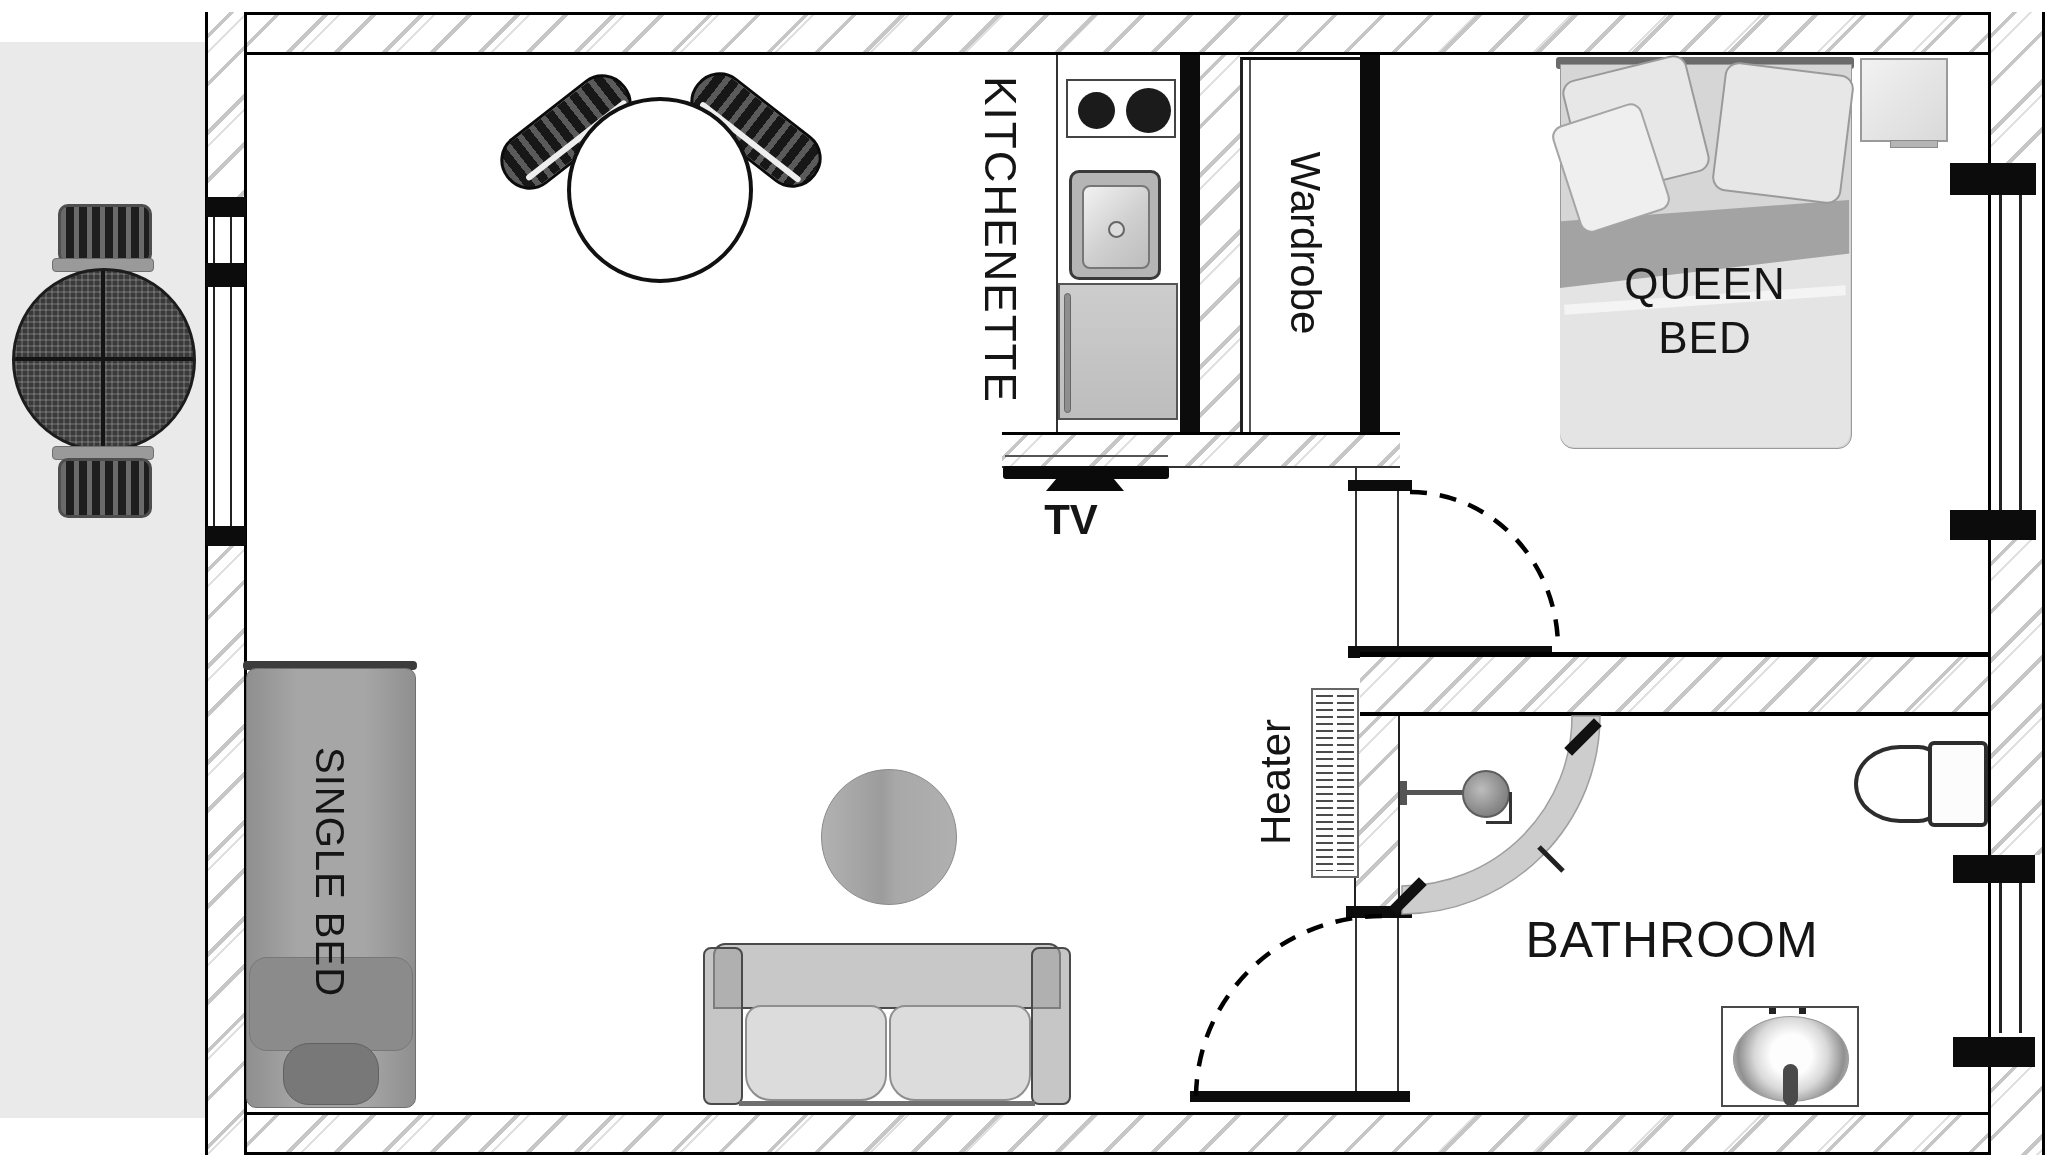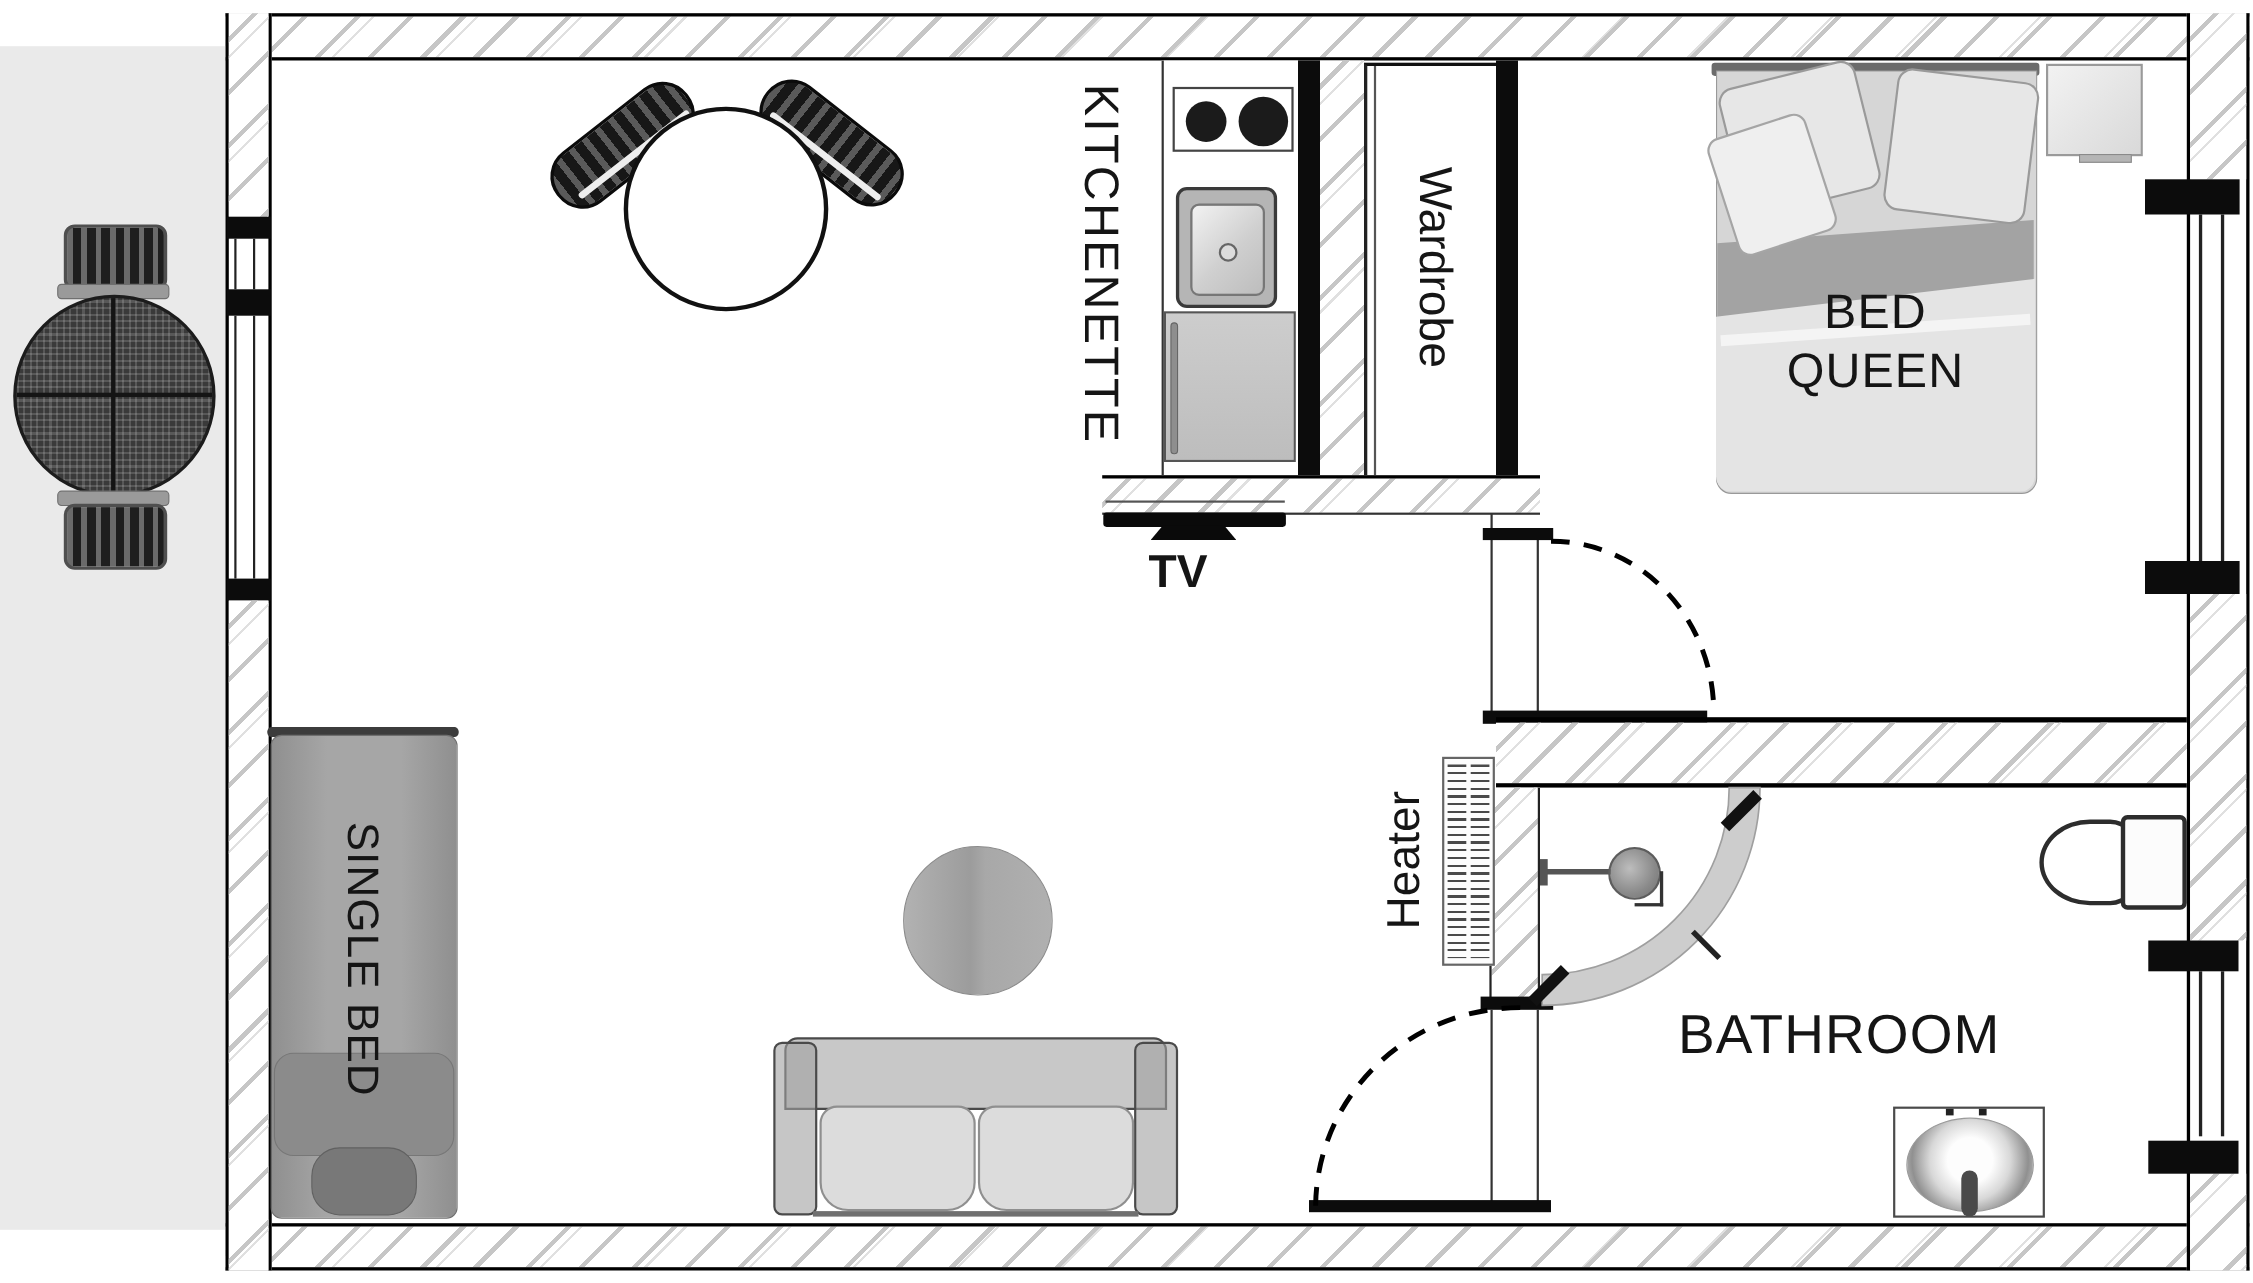--- a/index.html
+++ b/index.html
@@ -160,22 +160,22 @@
   <div class="abs" style="left:1560px;top:57px;width:290px;height:392px;">
     <div class="abs" style="left:-4px;top:0;width:298px;height:12px;background:#6b6b6b;border-radius:3px;"></div>
     <div class="abs" style="left:0;top:7px;width:290px;height:383px;background:#d6d6d6;border:1px solid #999;border-radius:0 0 14px 14px;"></div>
     <div class="abs" style="left:1px;top:143px;width:288px;height:118px;background:#a3a3a3;clip-path:polygon(0 18%,100% 0,100% 74%,0 100%);"></div>
     <div class="abs" style="left:12px;top:9px;width:128px;height:120px;background:#e7e7e7;border:2px solid #9a9a9a;border-radius:14px;transform:rotate(-14deg);box-sizing:border-box;"></div>
     <div class="abs" style="left:4px;top:55px;width:94px;height:112px;background:#efefef;border:2px solid #a5a5a5;border-radius:12px;transform:rotate(-18deg);box-sizing:border-box;"></div>
     <div class="abs" style="left:158px;top:11px;width:130px;height:130px;background:#e7e7e7;border:2px solid #9a9a9a;border-radius:14px;transform:rotate(7deg);box-sizing:border-box;"></div>
     <div class="abs" style="left:0;top:175px;width:290px;height:215px;background:#e4e4e4;clip-path:polygon(0 26%,100% 10%,100% 100%,0 100%);border-radius:0 0 14px 14px;"></div>
     <div class="abs" style="left:4px;top:238px;width:282px;height:10px;background:#f4f4f4;transform:rotate(-4deg);"></div>
     <div class="abs" style="left:15px;top:200px;width:260px;text-align:center;font-size:44px;line-height:54px;letter-spacing:1px;">
+      <span style="display:block;">QUEEN</span>
       <span style="display:block;">BED</span>
-      <span style="display:block;">QUEEN</span>
     </div>
   </div>
 
   <div class="abs" style="left:1860px;top:58px;width:88px;height:84px;background:linear-gradient(135deg,#f2f2f2,#d9d9d9);border:2px solid #9a9a9a;box-sizing:border-box;">
     <div class="abs" style="left:28px;top:80px;width:46px;height:6px;background:#b5b5b5;border:1px solid #8a8a8a;"></div>
   </div>
 
   <div class="hlabel" style="left:1672px;top:940px;font-size:50px;letter-spacing:1px;">BATHROOM</div>
 
   <div class="abs" style="left:1404px;top:790px;width:62px;height:5px;background:#555;"></div>

